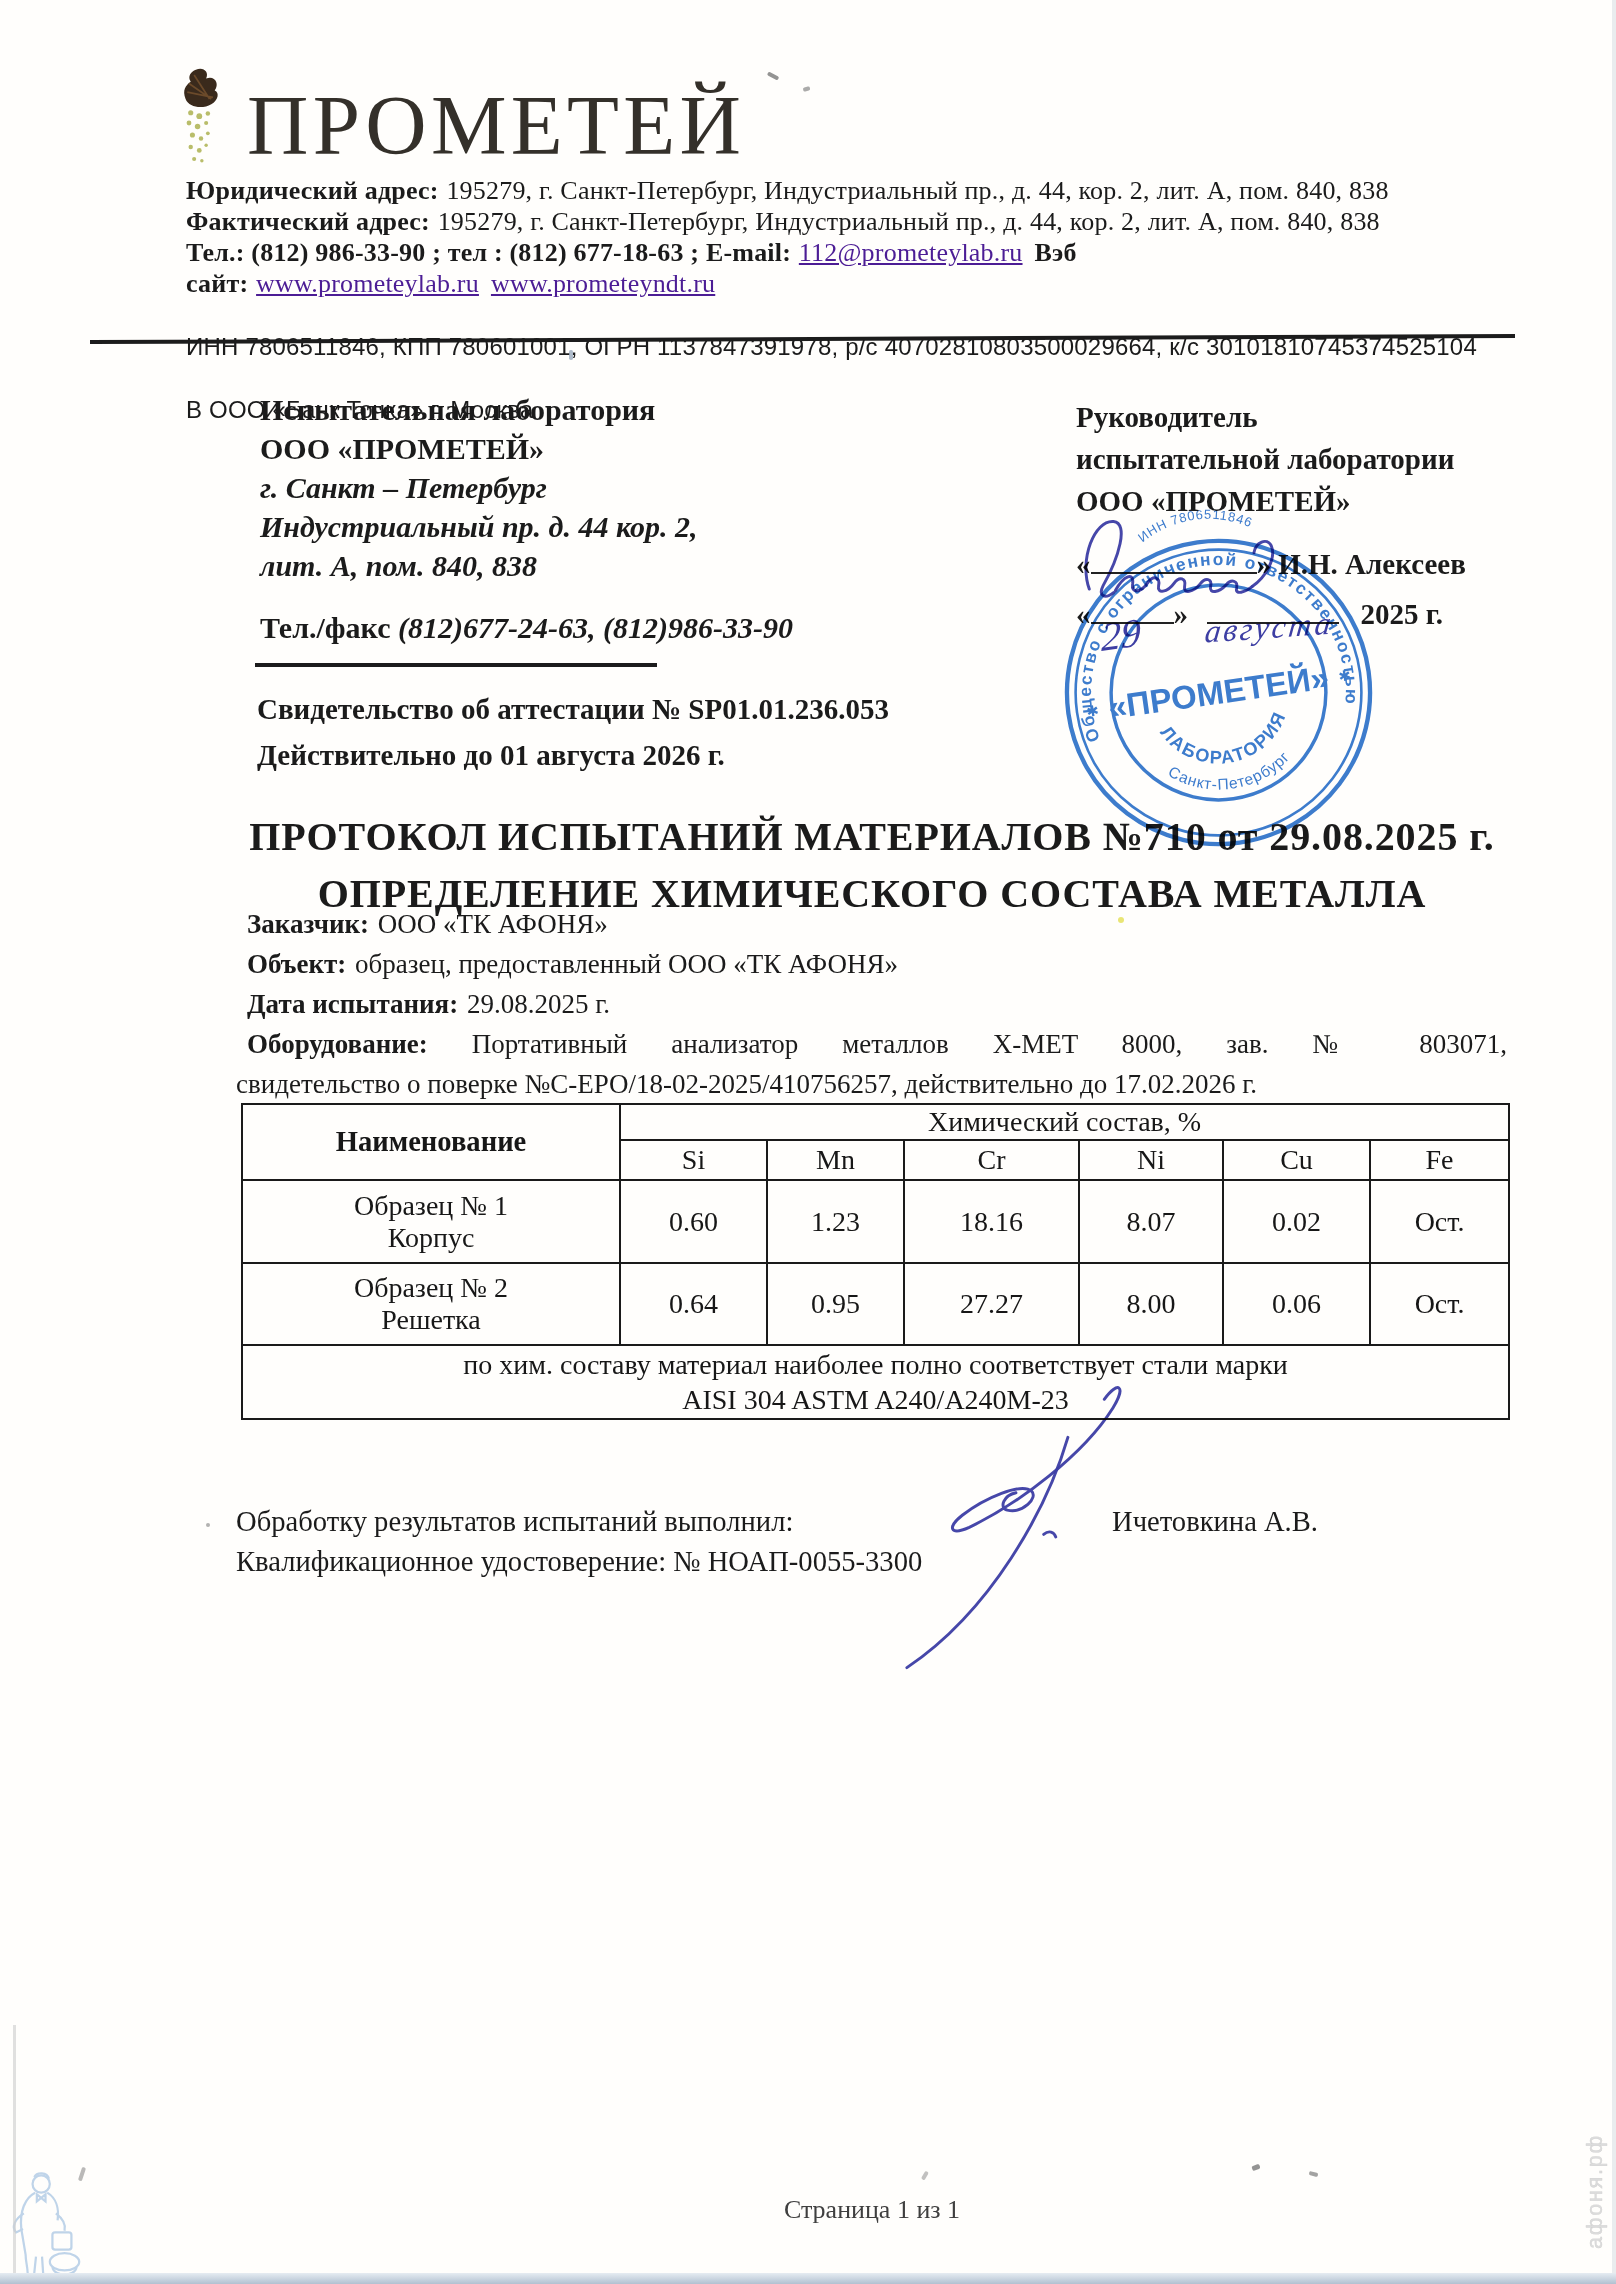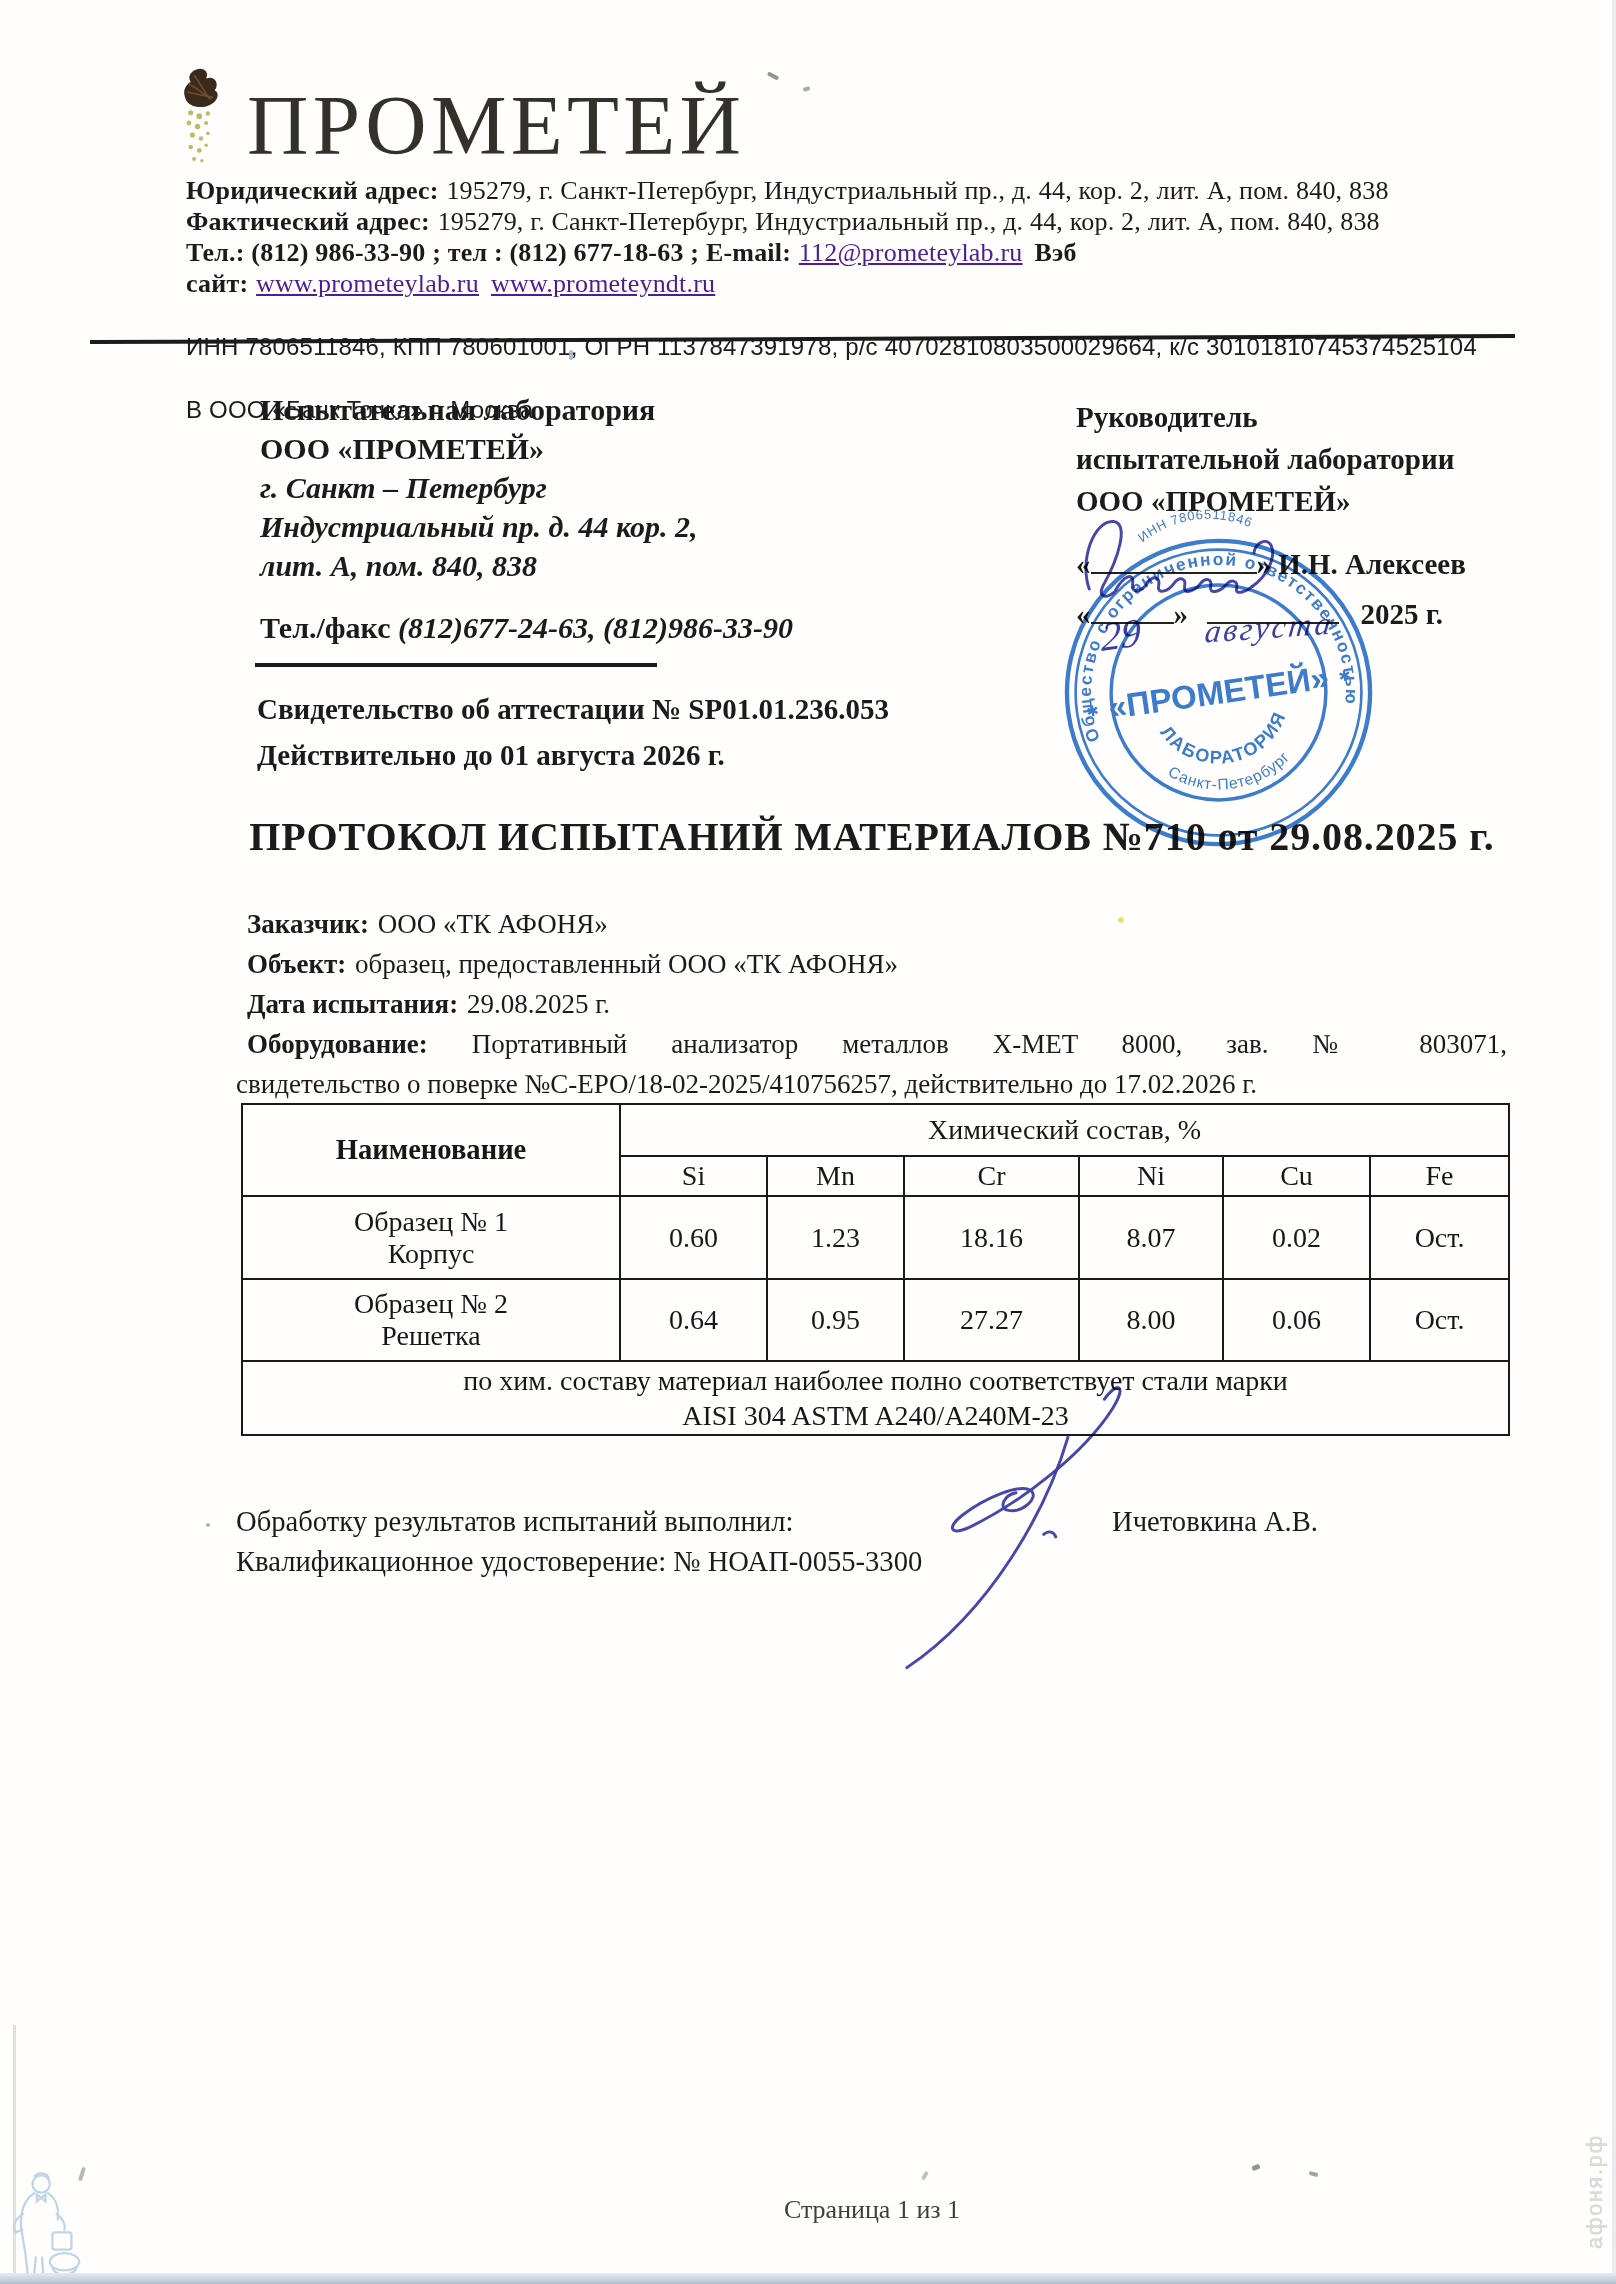--- a/index.html
+++ b/index.html
@@ -29,21 +29,21 @@
   
   .details{left:236px;top:904px;width:1271px;font-size:27px;line-height:40px;}
   .details .b{font-weight:bold;margin-left:11px;}
   .details .lbl{margin-right:8.7px;}
   .jline{text-align:justify;text-align-last:justify;}
   
   table.res{position:absolute;left:241px;top:1103px;width:1267px;border-collapse:collapse;
             font-size:28px;color:#171717;table-layout:fixed;}
   table.res td,table.res th{border:2.6px solid #1a1a1a;text-align:center;vertical-align:middle;
             padding:0;font-weight:normal;}
-  table.res .grp{height:52px;}
+  table.res .grp{height:36px;}
   table.res .sym{height:40px;font-weight:bold;}
   table.res .nameh{font-weight:bold;font-size:28.6px;}
   table.res .r1{height:83px;}
   table.res .r2{height:82px;}
   table.res .note{height:74px;line-height:35px;}
   
   .exec{left:236px;top:1502px;font-size:28.6px;line-height:40px;width:1271px;}
   .exec .name{position:absolute;left:876px;top:0;}
   
   .footer{left:236px;top:2195px;width:1272px;text-align:center;font-size:26px;color:#3f3f3f;}
@@ -141,20 +141,21 @@
   </div>
 
   <div class="abs rule-short"></div>
   <div class="abs attest">
     <div>Свидетельство об аттестации  № SP01.01.236.053</div>
     <div>Действительно до 01 августа 2026 г.</div>
   </div>
 
   <div class="abs doctitle">
     <div>ПРОТОКОЛ ИСПЫТАНИЙ МАТЕРИАЛОВ №710 от 29.08.2025 г.</div>
+    <div>ОПРЕДЕЛЕНИЕ ХИМИЧЕСКОГО СОСТАВА МЕТАЛЛА</div>
   </div>
 
   <div class="abs details">
     <div>
       <span class="b lbl">Заказчик:</span><span>ООО «ТК АФОНЯ»</span>
     </div>
     <div>
       <span class="b lbl">Объект:</span><span>образец, предоставленный ООО «ТК АФОНЯ»</span>
     </div>
     <div>

